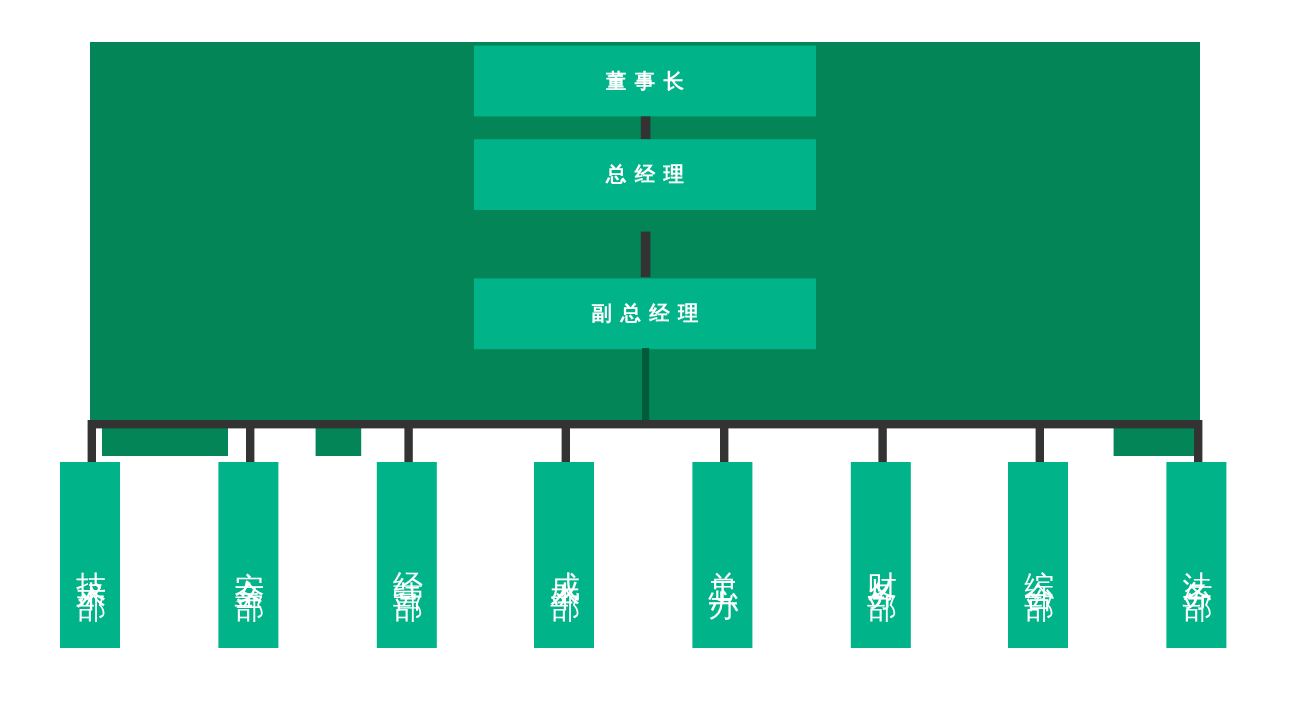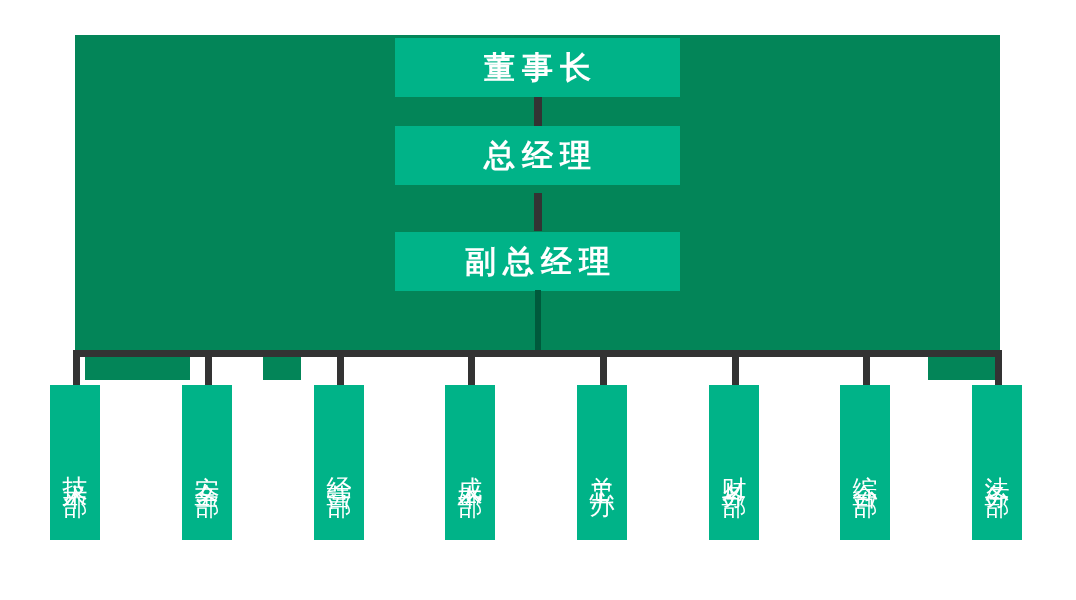--- a/index.html
+++ b/index.html
@@ -22,27 +22,27 @@
   .skirt-left{left:85px;top:350px;width:105px;height:30px;}
   .skirt-mid{left:263px;top:350px;width:38px;height:30px;}
   .skirt-right{left:928px;top:350px;width:72px;height:30px;}
 
   
   .exec-box{
     position:absolute;left:395px;width:285px;height:59px;
     background:#00B388;
     color:#ffffff;
     display:flex;align-items:center;justify-content:center;
-    font-size:31px;font-weight:bold;letter-spacing:7px;
+    font-size:17px;font-weight:bold;letter-spacing:7px;
     text-indent:7px;
     line-height:1;
     box-sizing:border-box;
   }
   .exec-1{top:38px;}
-  .exec-2{top:126px;}
+  .exec-2{top:116px;}
   .exec-3{top:232px;}
 
   
   .exec-link{
     position:absolute;left:534px;width:8px;background:#333333;
   }
   .link-1{top:97px;height:37px;}
   .link-2{top:193px;height:38px;}
   
   .link-3{top:290px;height:65px;width:6px;left:535px;background:#005a3c;}

